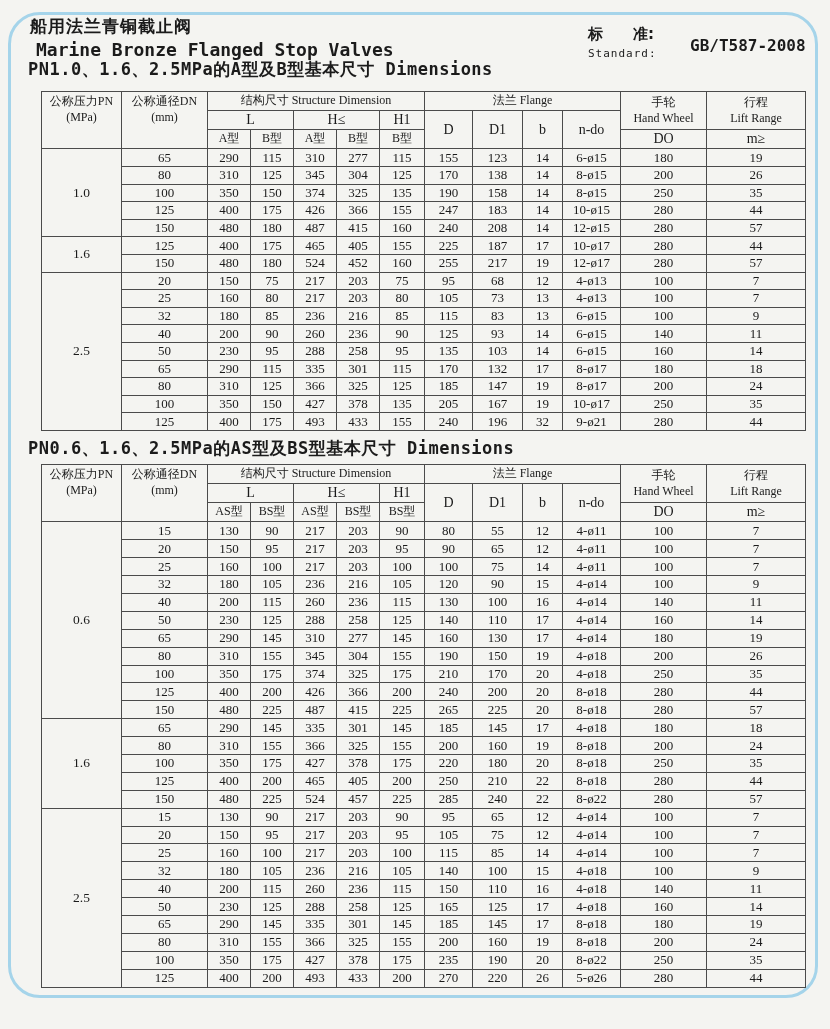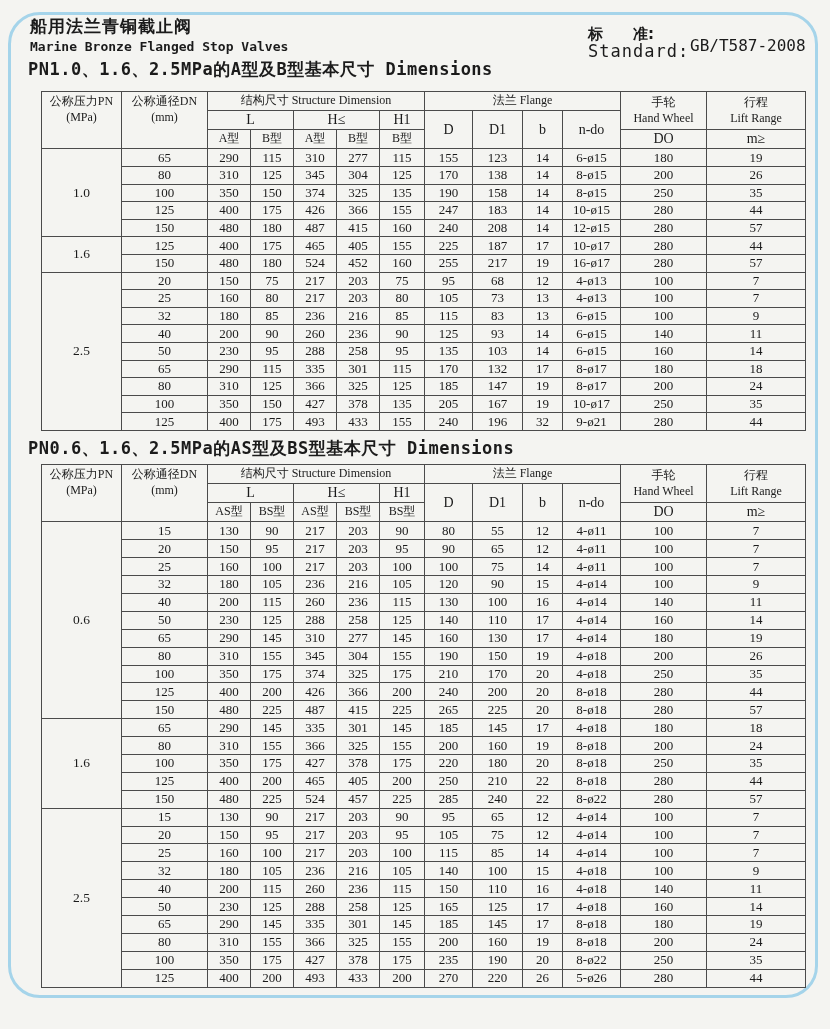--- a/index.html
+++ b/index.html
@@ -18,38 +18,38 @@
     border:3px solid #a5d4ea;
     border-radius:32px;
     background:transparent;
   }
   .title-cn {
     position:absolute; left:30px; top:15px;
     font-size:17px; font-weight:bold;
     letter-spacing:1px;
   }
   .title-en {
-    position:absolute; left:30px; top:39px;
-    font-size:13px; font-weight:bold;
+    position:absolute; left:36px; top:39px;
+    font-size:18px; font-weight:bold;
     font-family:"DejaVu Sans Mono","Liberation Mono",monospace;
     text-align:center;
   }
   .std-cn {
     position:absolute; left:588px; top:25px;
     font-size:15px;
     font-weight:bold;
   }
   .std-en {
-    position:absolute; left:588px; top:41px;
-    font-size:17px; letter-spacing:1px;
+    position:absolute; left:588px; top:47px;
+    font-size:11px; letter-spacing:1px;
     font-family:"DejaVu Sans Mono","Liberation Mono",monospace;
   }
   .std-val {
     position:absolute; left:690px; top:36px;
-    font-size:16px; font-weight:normal;
+    font-size:16px; font-weight:bold;
     font-family:"DejaVu Sans Mono","Liberation Mono",monospace;
   }
   .tbl-title {
     position:absolute; left:28px;
     font-size:17px; font-weight:bold;
     font-family:"DejaVu Sans Mono","DejaVu Sans",monospace;
     letter-spacing:0.5px;
     white-space:nowrap;
   }
   .t1-title { top:58px;text-align:center; }
@@ -249,21 +249,21 @@
       <tr>
         <td>150</td>
         <td>480</td>
         <td>180</td>
         <td>524</td>
         <td>452</td>
         <td>160</td>
         <td>255</td>
         <td>217</td>
         <td>19</td>
-        <td>16-ø17</td>
+        <td>12-ø17</td>
         <td>280</td>
         <td>57</td>
       </tr>
       <tr>
         <td class="pn-cell" rowspan="9">2.5</td>
         <td>20</td>
         <td>150</td>
         <td>75</td>
         <td>217</td>
         <td>203</td>

